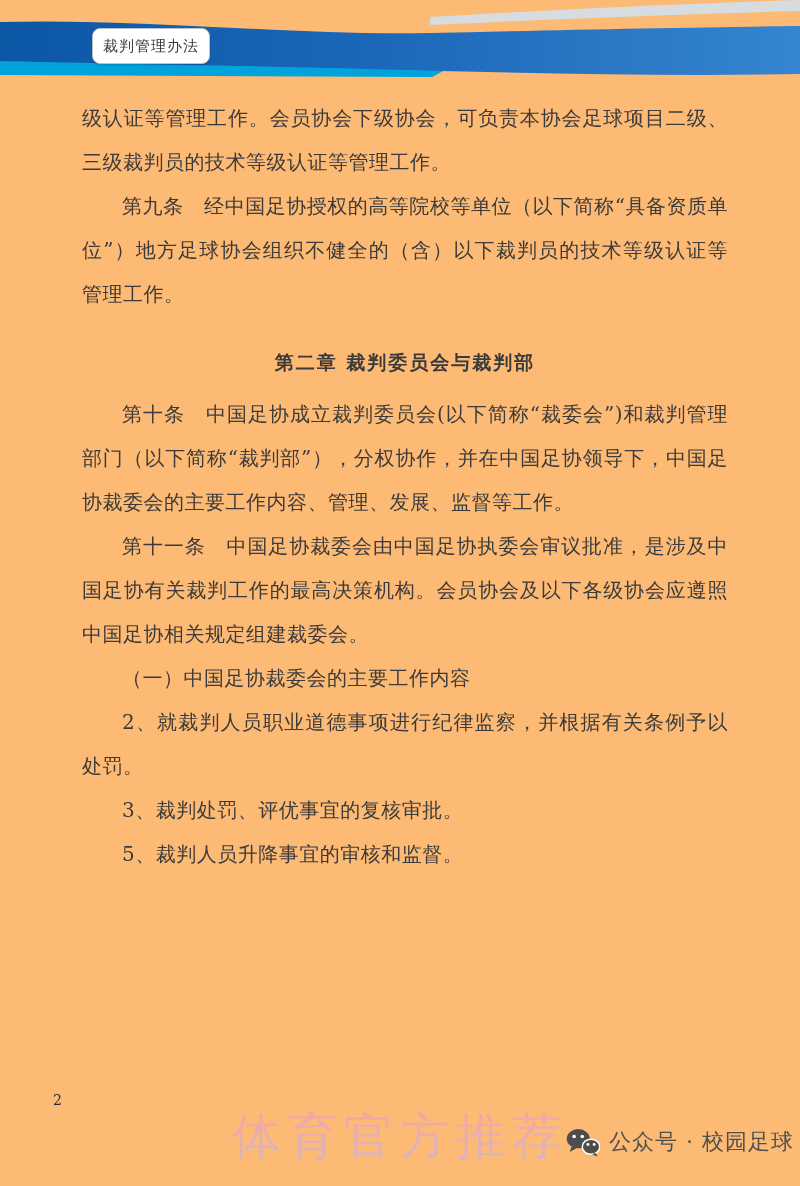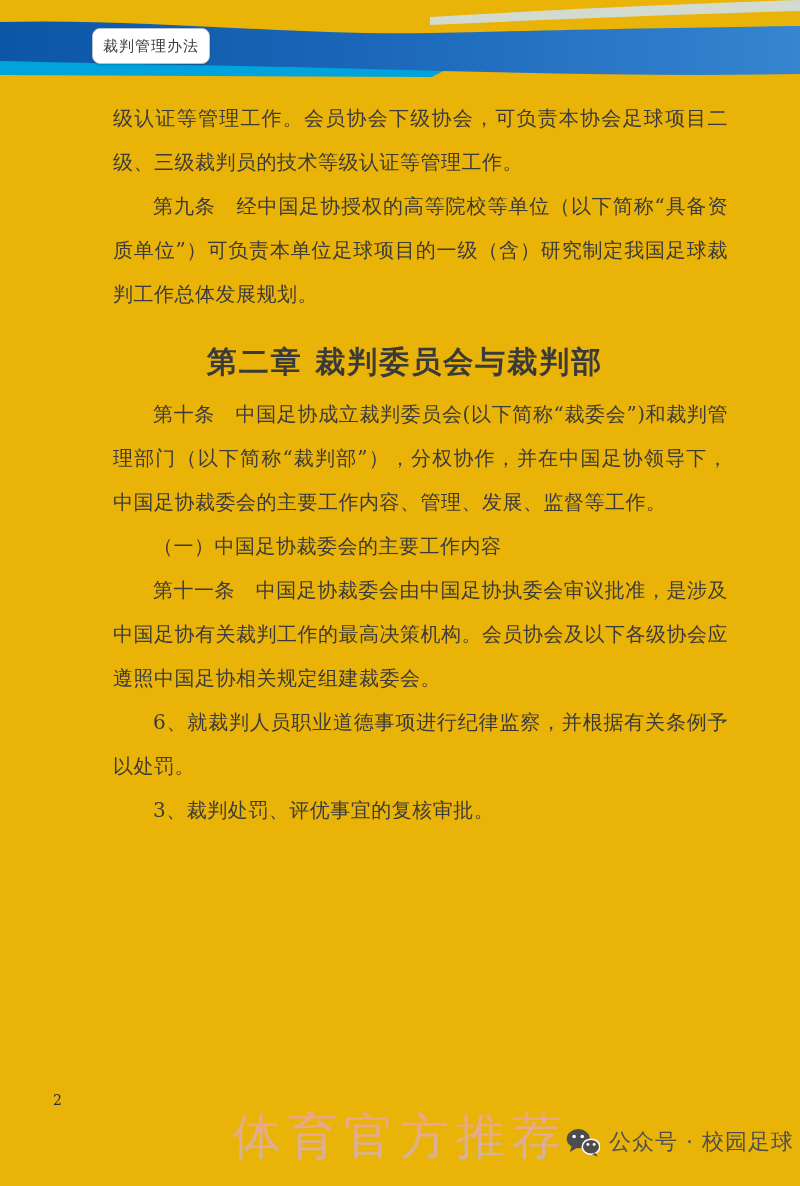--- a/index.html
+++ b/index.html
@@ -2,21 +2,21 @@
 <html><head>
 <meta charset="utf-8">
 <style>
   * { margin: 0; padding: 0; box-sizing: border-box; }
   html, body { background: #e8e8e8; }
   .page {
     position: relative;
     width: 800px;
     height: 1186px;
     margin: 0 auto;
-    background: #eab308;
+    background: #fdba74;
     overflow: hidden;
     font-family: "DejaVu Serif", "Liberation Serif", serif;
   }
 
   
   .banner { position: absolute; top: 0; left: 0; width: 800px; height: 86px; }
   .banner svg { display: block; width: 800px; height: 86px; }
   .banner-badge {
     position: absolute;
     left: 92px; top: 28px;
@@ -36,25 +36,24 @@
     width: 800px;
     padding: 0 72px 0 82px;
     color: #3b3b3b;
   }
   .para {
     font-size: 20px;
     line-height: 44px;
     text-align: justify;
     text-justify: inter-character;
     letter-spacing: 0.5px;
-    margin-left: 31px;
   }
   .para.indent { text-indent: 2em; }
   .chapter-heading {
-    font-size: 30px;
+    font-size: 19px;
     line-height: 44px;
     text-align: center;
     color: #3a3a3a;
     letter-spacing: 2px;
     margin: 24px 0 8px 0;
   }
 
   
   .page-number {
     position: absolute;
@@ -110,32 +109,33 @@
     <div class="banner-badge">
       <span>裁判管理办法</span>
     </div>
   </div>
 
   <div class="content">
 
     <div>
 
     <p class="para continuation">级认证等管理工作。会员协会下级协会，可负责本协会足球项目二级、三级裁判员的技术等级认证等管理工作。</p>
-        <p class="para indent">第九条　经中国足协授权的高等院校等单位（以下简称“具备资质单位”）可负责本单位足球项目的一级（含）研究制定我国足球裁判工作总体发展规划。</p>
+        <p class="para indent">第九条　经中国足协授权的高等院校等单位（以下简称“具备资质单位”）地方足球协会组织不健全的（含）以下裁判员的技术等级认证等管理工作。</p>
       </div>
 
     <h2 class="chapter-heading">第二章 裁判委员会与裁判部</h2>
 
     <div>
 
     <p class="para indent">第十条　中国足协成立裁判委员会(以下简称“裁委会”)和裁判管理部门（以下简称“裁判部”），分权协作，并在中国足协领导下，中国足协裁委会的主要工作内容、管理、发展、监督等工作。</p>
+        <p class="para indent">第十一条　中国足协裁委会由中国足协执委会审议批准，是涉及中国足协有关裁判工作的最高决策机构。会员协会及以下各级协会应遵照中国足协相关规定组建裁委会。</p>
         <p class="para indent">（一）中国足协裁委会的主要工作内容</p>
-        <p class="para indent">第十一条　中国足协裁委会由中国足协执委会审议批准，是涉及中国足协有关裁判工作的最高决策机构。会员协会及以下各级协会应遵照中国足协相关规定组建裁委会。</p>
-        <p class="para indent">6、就裁判人员职业道德事项进行纪律监察，并根据有关条例予以处罚。</p>
+        <p class="para indent">2、就裁判人员职业道德事项进行纪律监察，并根据有关条例予以处罚。</p>
         <p class="para indent">3、裁判处罚、评优事宜的复核审批。</p>
+        <p class="para indent">5、裁判人员升降事宜的审核和监督。</p>
       </div>
 
   </div>
 
   <div class="page-number">2</div>
 
   <div class="watermark">体育官方推荐</div>
 
   <div class="wechat-badge">
     <span class="icon">

